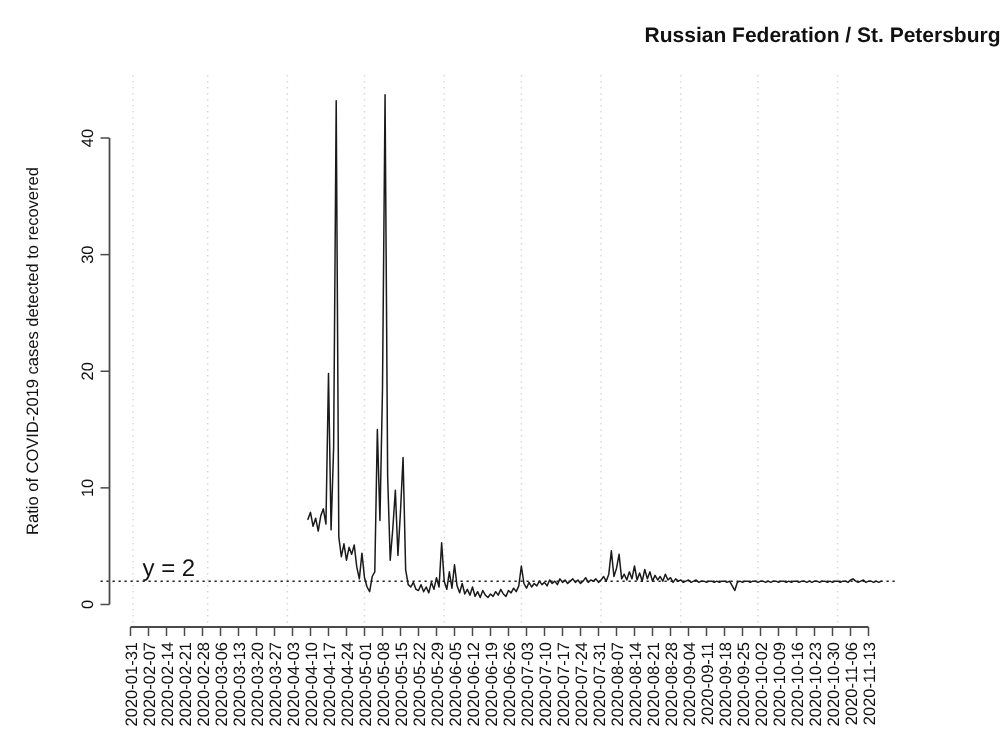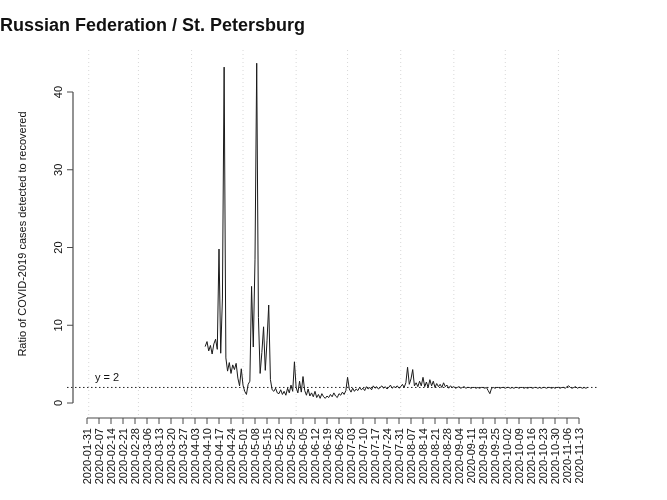--- a/index.html
+++ b/index.html
@@ -1,22 +1,22 @@
 <!DOCTYPE html>
 <html><head>
 <meta charset="utf-8">
 <style>
   html,body{margin:0;padding:0;background:#fff;}
   #page{position:relative;width:667px;height:500px;background:#ffffff;overflow:hidden;
         font-family:"Liberation Sans","DejaVu Sans",sans-serif;color:#1a1a1a;}
-  #chart-title{position:absolute;left:0;top:15px;width:667px;text-align:left;
-        font-size:18px;font-weight:bold;color:#111;}
+  #chart-title{position:absolute;left:0;top:15px;width:667px;text-align:right;
+        font-size:14px;font-weight:bold;color:#111;}
   #y-axis-title{position:absolute;left:22px;top:234px;white-space:nowrap;
         transform:translate(-50%,-50%) rotate(-90deg);font-size:11px;color:#111;}
-  #refline-label{position:absolute;left:95px;top:371px;font-size:11px;color:#111;}
+  #refline-label{position:absolute;left:95px;top:371px;font-size:16px;color:#111;}
   svg{position:absolute;left:0;top:0;}
   text{font-family:"Liberation Sans","DejaVu Sans",sans-serif;}
 </style>
 </head>
 <body>
 
 <div id="page">
   <svg id="plot" width="667" height="500" viewBox="0 0 667 500">
       <line x1="88.71428571428571" y1="50" x2="88.71428571428571" y2="417" stroke="#d8d8d8" stroke-width="1" stroke-dasharray="1 3"></line>
       <line x1="138.42857142857142" y1="50" x2="138.42857142857142" y2="417" stroke="#d8d8d8" stroke-width="1" stroke-dasharray="1 3"></line>

